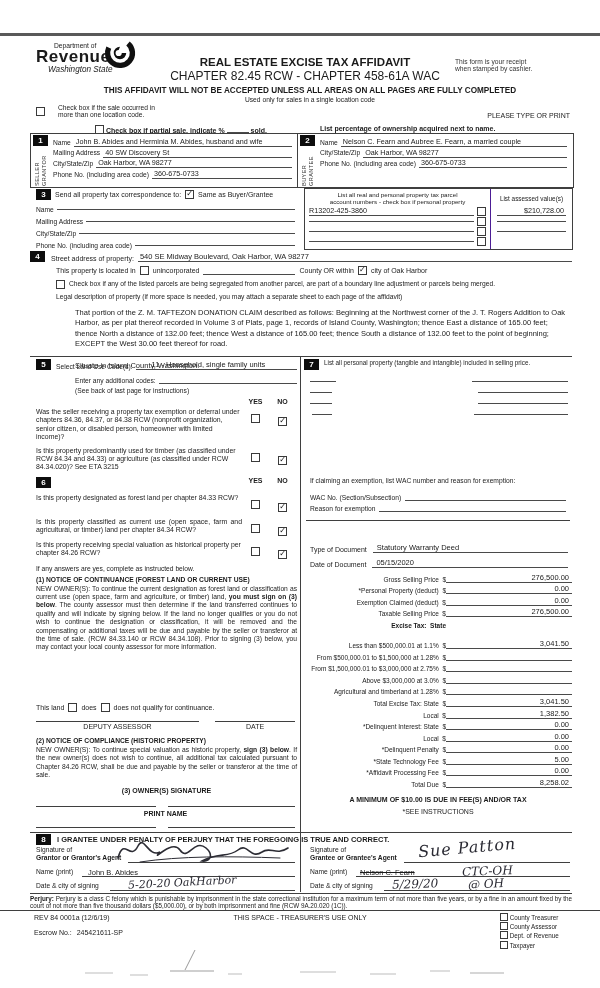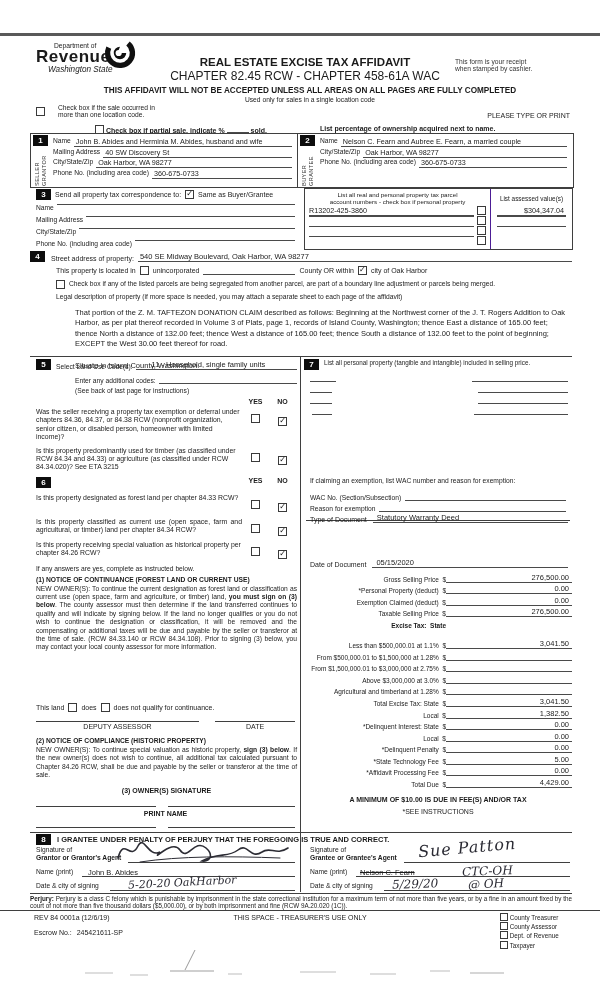--- a/index.html
+++ b/index.html
@@ -18,21 +18,21 @@
   .fs11{font-size:11.5px;}
   .ul{border-bottom:1px solid #4a4a4a;}
   .cb{display:inline-block;width:7px;height:7px;border:1px solid #3a3a3a;background:#fff;
       font:700 8px/6px "DejaVu Sans",sans-serif;text-align:center;vertical-align:-1px;overflow:visible;color:#111;}
   .badge{display:inline-block;width:15px;height:11px;background:#0d0d0d;color:#fff;
       font:700 8px/11px "Liberation Sans",sans-serif;text-align:center;}
   .hline{position:absolute;background:#3f3f3f;height:1px;}
   .vline{position:absolute;background:#3f3f3f;width:1px;}
   .box{position:absolute;border:1px solid #3f3f3f;background:#fff;}
   .vtext{writing-mode:vertical-rl;transform:rotate(180deg);font-size:5.6px;letter-spacing:.4px;color:#333;}
-  .frow{display:flex;align-items:flex-start;height:10.6px;}
+  .frow{display:flex;align-items:center;height:10.6px;}
   .frow .lbl{white-space:nowrap;padding-right:3px;font-size:6.7px;}
   .frow .val{flex:1;border-bottom:1px solid #4a4a4a;white-space:nowrap;padding-left:2px;font-size:7.2px;}
   .qhead{display:flex;font-size:7px;font-weight:700;}
   .qrow{display:flex;margin-bottom:5.5px;}
   .qtext{width:206px;line-height:8.3px;font-size:6.9px;}
   .qcell{width:27px;text-align:center;}
   .mrow{display:flex;align-items:flex-end;height:11.55px;}
   .mlabel{flex:0 0 142px;white-space:pre;text-align:right;font-size:6.5px;}
   .mline{flex:1;border-bottom:1px solid #4a4a4a;text-align:right;font-size:7.5px;padding-right:3px;white-space:nowrap;}
   .mrow.noline .mline{border-bottom:none;}
@@ -182,21 +182,21 @@
         <span class="cb" style="margin-left:3px;"></span>
       </div>
       <div class="frow" style="height:10px;">
         <span class="val"></span>
         <span class="cb" style="margin-left:3px;"></span>
       </div>
     </div>
     <div style="flex:1;padding:2px 6px 0 6px;">
       <div class="c" style="font-size:6.4px;padding-top:4px;">List assessed value(s)</div>
       <div class="frow" style="height:10px;margin-top:4px;">
-        <span class="val" style="text-align:right;padding-right:2px;">$304,347.04</span>
+        <span class="val" style="text-align:right;padding-right:2px;">$210,728.00</span>
       </div>
       <div class="frow" style="height:10px;">
           <span class="val"></span>
         </div>
       <div class="frow" style="height:10px;">
           <span class="val"></span>
         </div>
     </div>
   </div>
 
@@ -325,21 +325,21 @@
   <div class="abs" style="left:310px;top:492px;width:256px;display:flex;align-items:flex-end;">
     <span class="fs65" style="white-space:nowrap;padding-right:4px;">WAC No. (Section/Subsection)</span>
     <span class="ul" style="flex:1;height:8px;"></span>
   </div>
   <div class="abs" style="left:310px;top:503px;width:256px;display:flex;align-items:flex-end;">
     <span class="fs65" style="white-space:nowrap;padding-right:4px;">Reason for exemption</span>
     <span class="ul" style="flex:1;height:8px;"></span>
   </div>
   <div class="hline" style="left:306px;top:520px;width:264px;"></div>
 
-  <div class="abs" style="left:310px;top:513px;width:258px;display:flex;align-items:flex-end;">
+  <div class="abs" style="left:310px;top:543px;width:258px;display:flex;align-items:flex-end;">
     <span class="fs7" style="white-space:nowrap;padding-right:6px;">Type of Document</span>
     <span class="ul fs75" style="flex:1;padding-left:4px;white-space:nowrap;">Statutory Warranty Deed</span>
   </div>
   <div class="abs" style="left:310px;top:558px;width:258px;display:flex;align-items:flex-end;">
     <span class="fs7" style="white-space:nowrap;padding-right:6px;">Date of Document</span>
     <span class="ul fs75" style="flex:1;padding-left:4px;white-space:nowrap;">05/15/2020</span>
   </div>
 
   <div class="abs" style="left:304px;top:571px;width:268px;">
     <div class="mrow">
@@ -405,21 +405,21 @@
     <div class="mrow">
         <span class="mlabel">*State Technology Fee  $</span>
         <span class="mline">5.00</span>
       </div>
     <div class="mrow">
         <span class="mlabel">*Affidavit Processing Fee  $</span>
         <span class="mline">0.00</span>
       </div>
     <div class="mrow">
         <span class="mlabel">Total Due  $</span>
-        <span class="mline">4,429.00</span>
+        <span class="mline">8,258.02</span>
       </div>
     <div class="c b fs7" style="margin-top:8px;">A MINIMUM OF $10.00 IS DUE IN FEE(S) AND/OR TAX</div>
     <div class="c fs7" style="margin-top:5px;">*SEE INSTRUCTIONS</div>
   </div>
 
   <div class="hline" style="left:30px;top:832px;width:542px;"></div>
   <div class="vline" style="left:300px;top:832px;height:60px;"></div>
 
   <div class="abs" style="left:36px;top:834px;display:flex;align-items:center;gap:6px;">
     <span class="badge">8</span>

